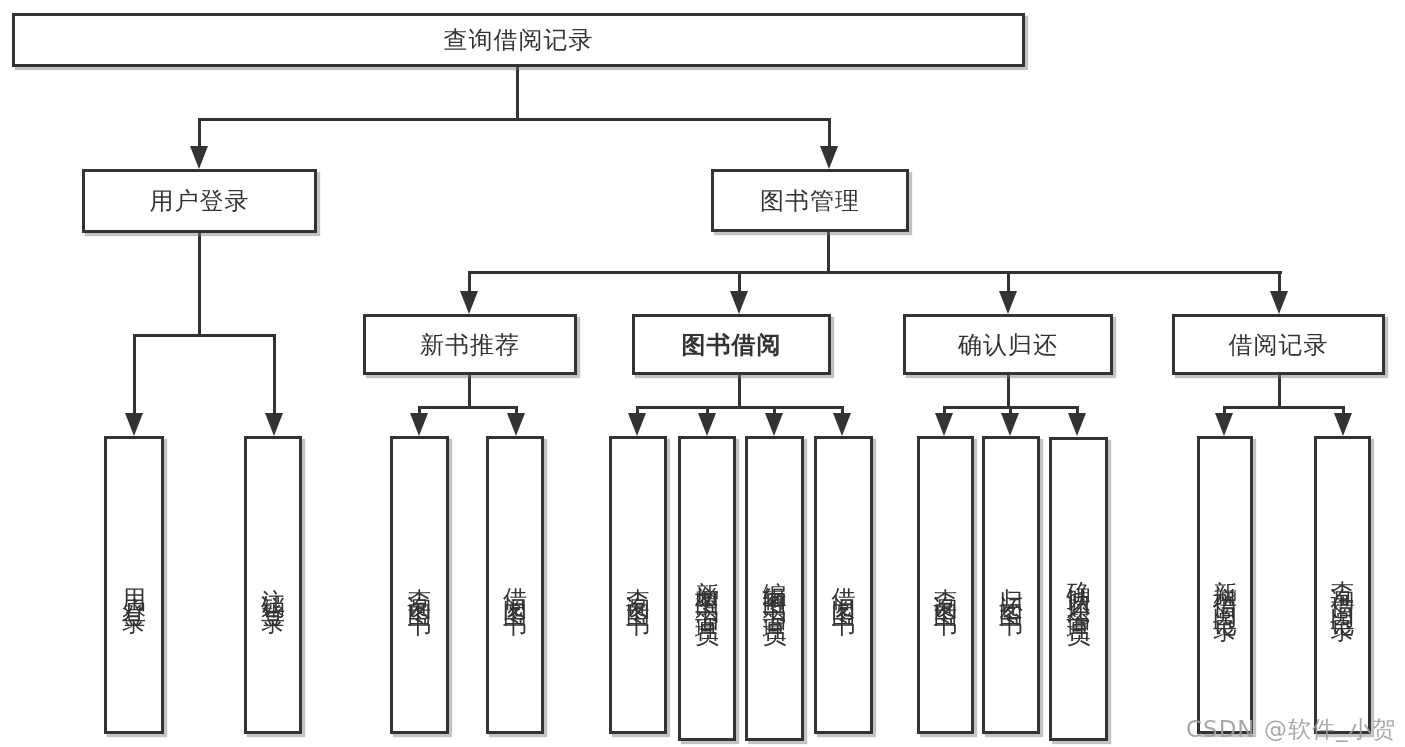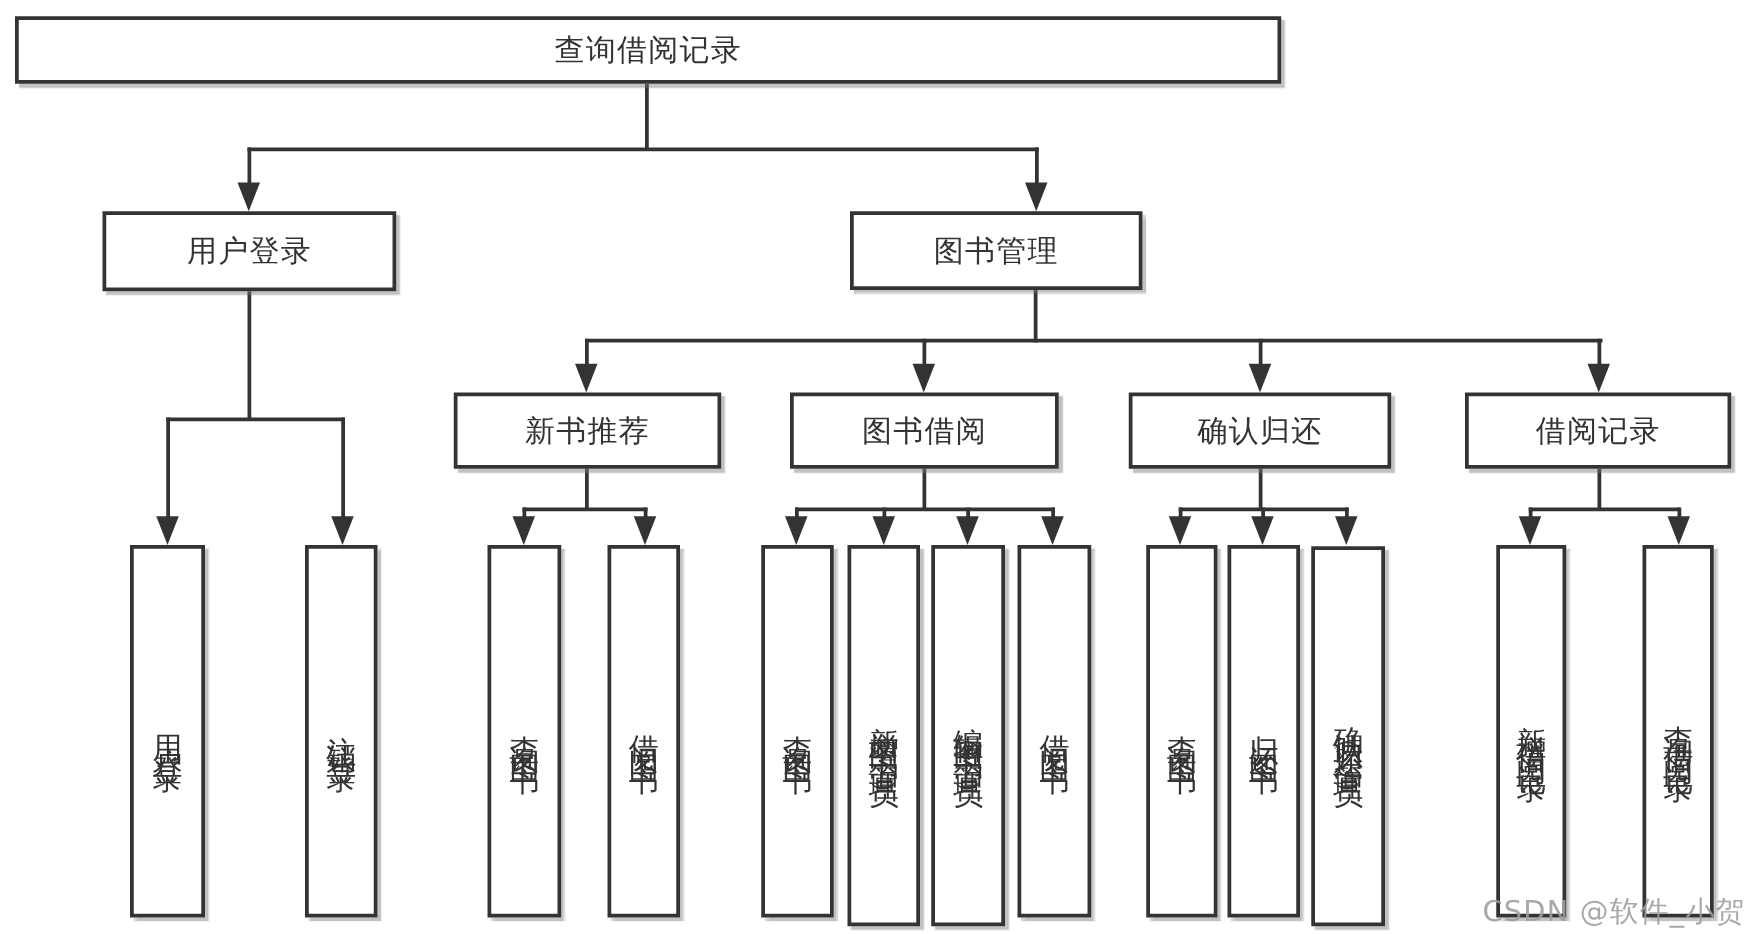--- a/index.html
+++ b/index.html
@@ -125,28 +125,28 @@
   <div class="vl" style="left:1342px;top:406px;height:10px;"></div>
   <div class="tri" style="left:1334px;top:413px;"></div>
 
   <div class="hbox" style="left:12px;top:13px;width:1013px;height:54px;">
     <span>查询借阅记录</span>
   </div>
 
   <div class="hbox" style="left:82px;top:169px;width:235px;height:64px;">
     <span>用户登录</span>
   </div>
-  <div class="hbox" style="left:680px;top:169px;width:234px;height:63px;text-align:center;">
+  <div class="hbox" style="left:711px;top:169px;width:198px;height:63px;text-align:center;">
     <span>图书管理</span>
   </div>
 
   <div class="hbox" style="left:363px;top:314px;width:214px;height:61px;">
     <span>新书推荐</span>
   </div>
-  <div class="hbox" style="left:632px;top:314px;width:215px;height:61px;">
+  <div class="hbox" style="left:632px;top:314px;width:199px;height:61px;font-weight:bold;">
     <span>图书借阅</span>
   </div>
   <div class="hbox" style="left:903px;top:314px;width:210px;height:61px;">
     <span>确认归还</span>
   </div>
   <div class="hbox" style="left:1172px;top:314px;width:213px;height:61px;">
     <span>借阅记录</span>
   </div>
 
   <div class="vbox" style="left:104px;top:436px;width:60px;height:298px;">

